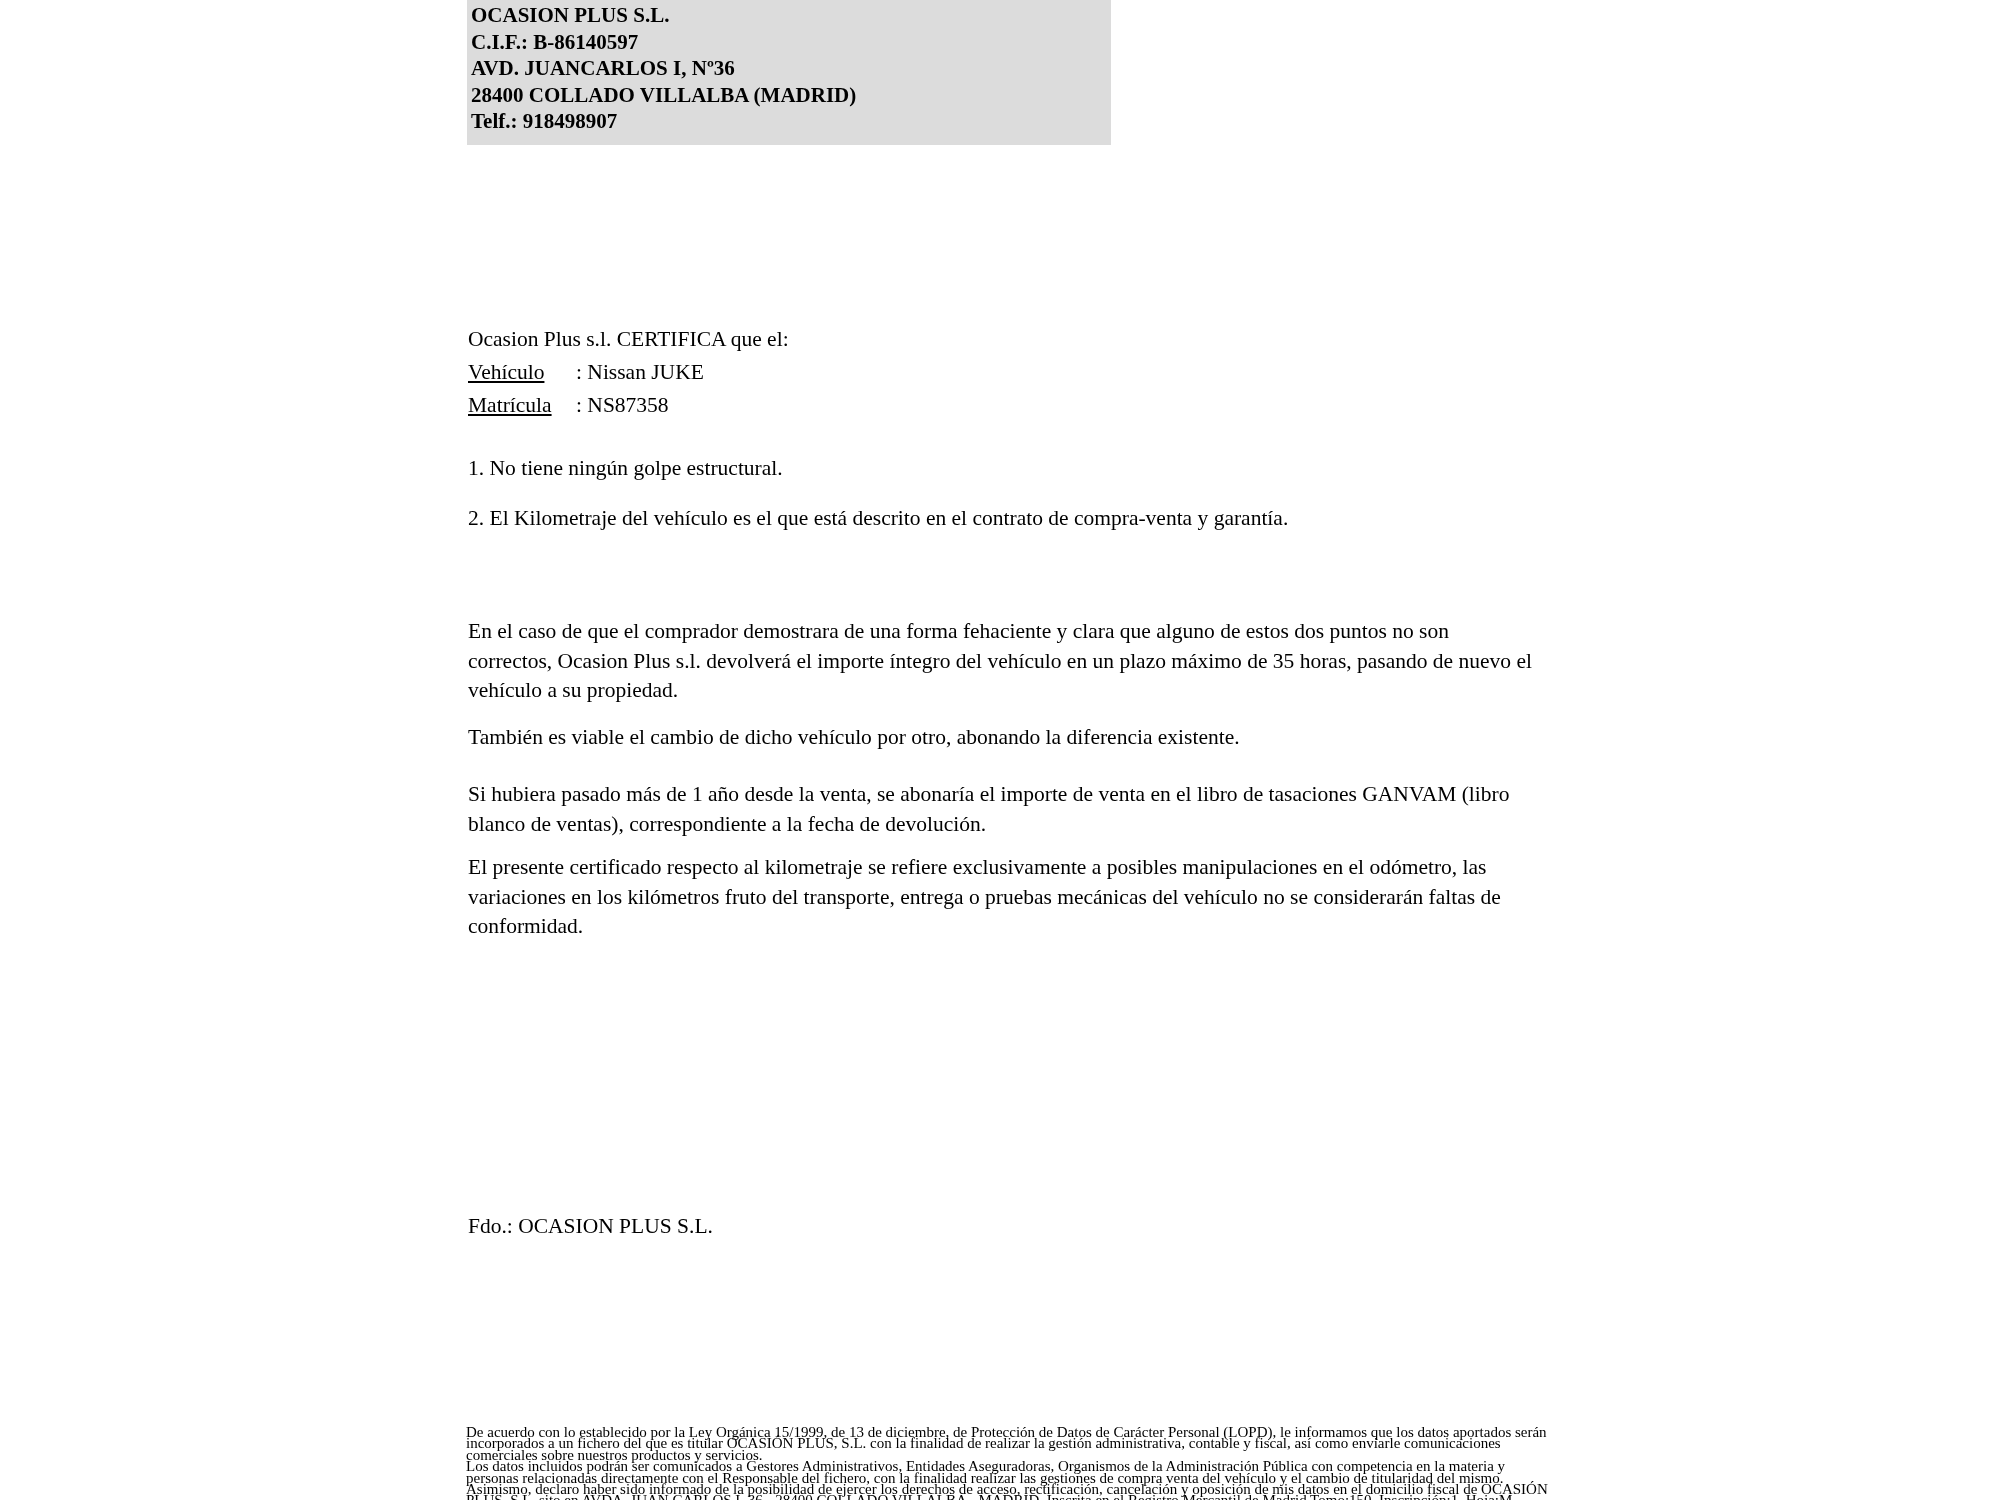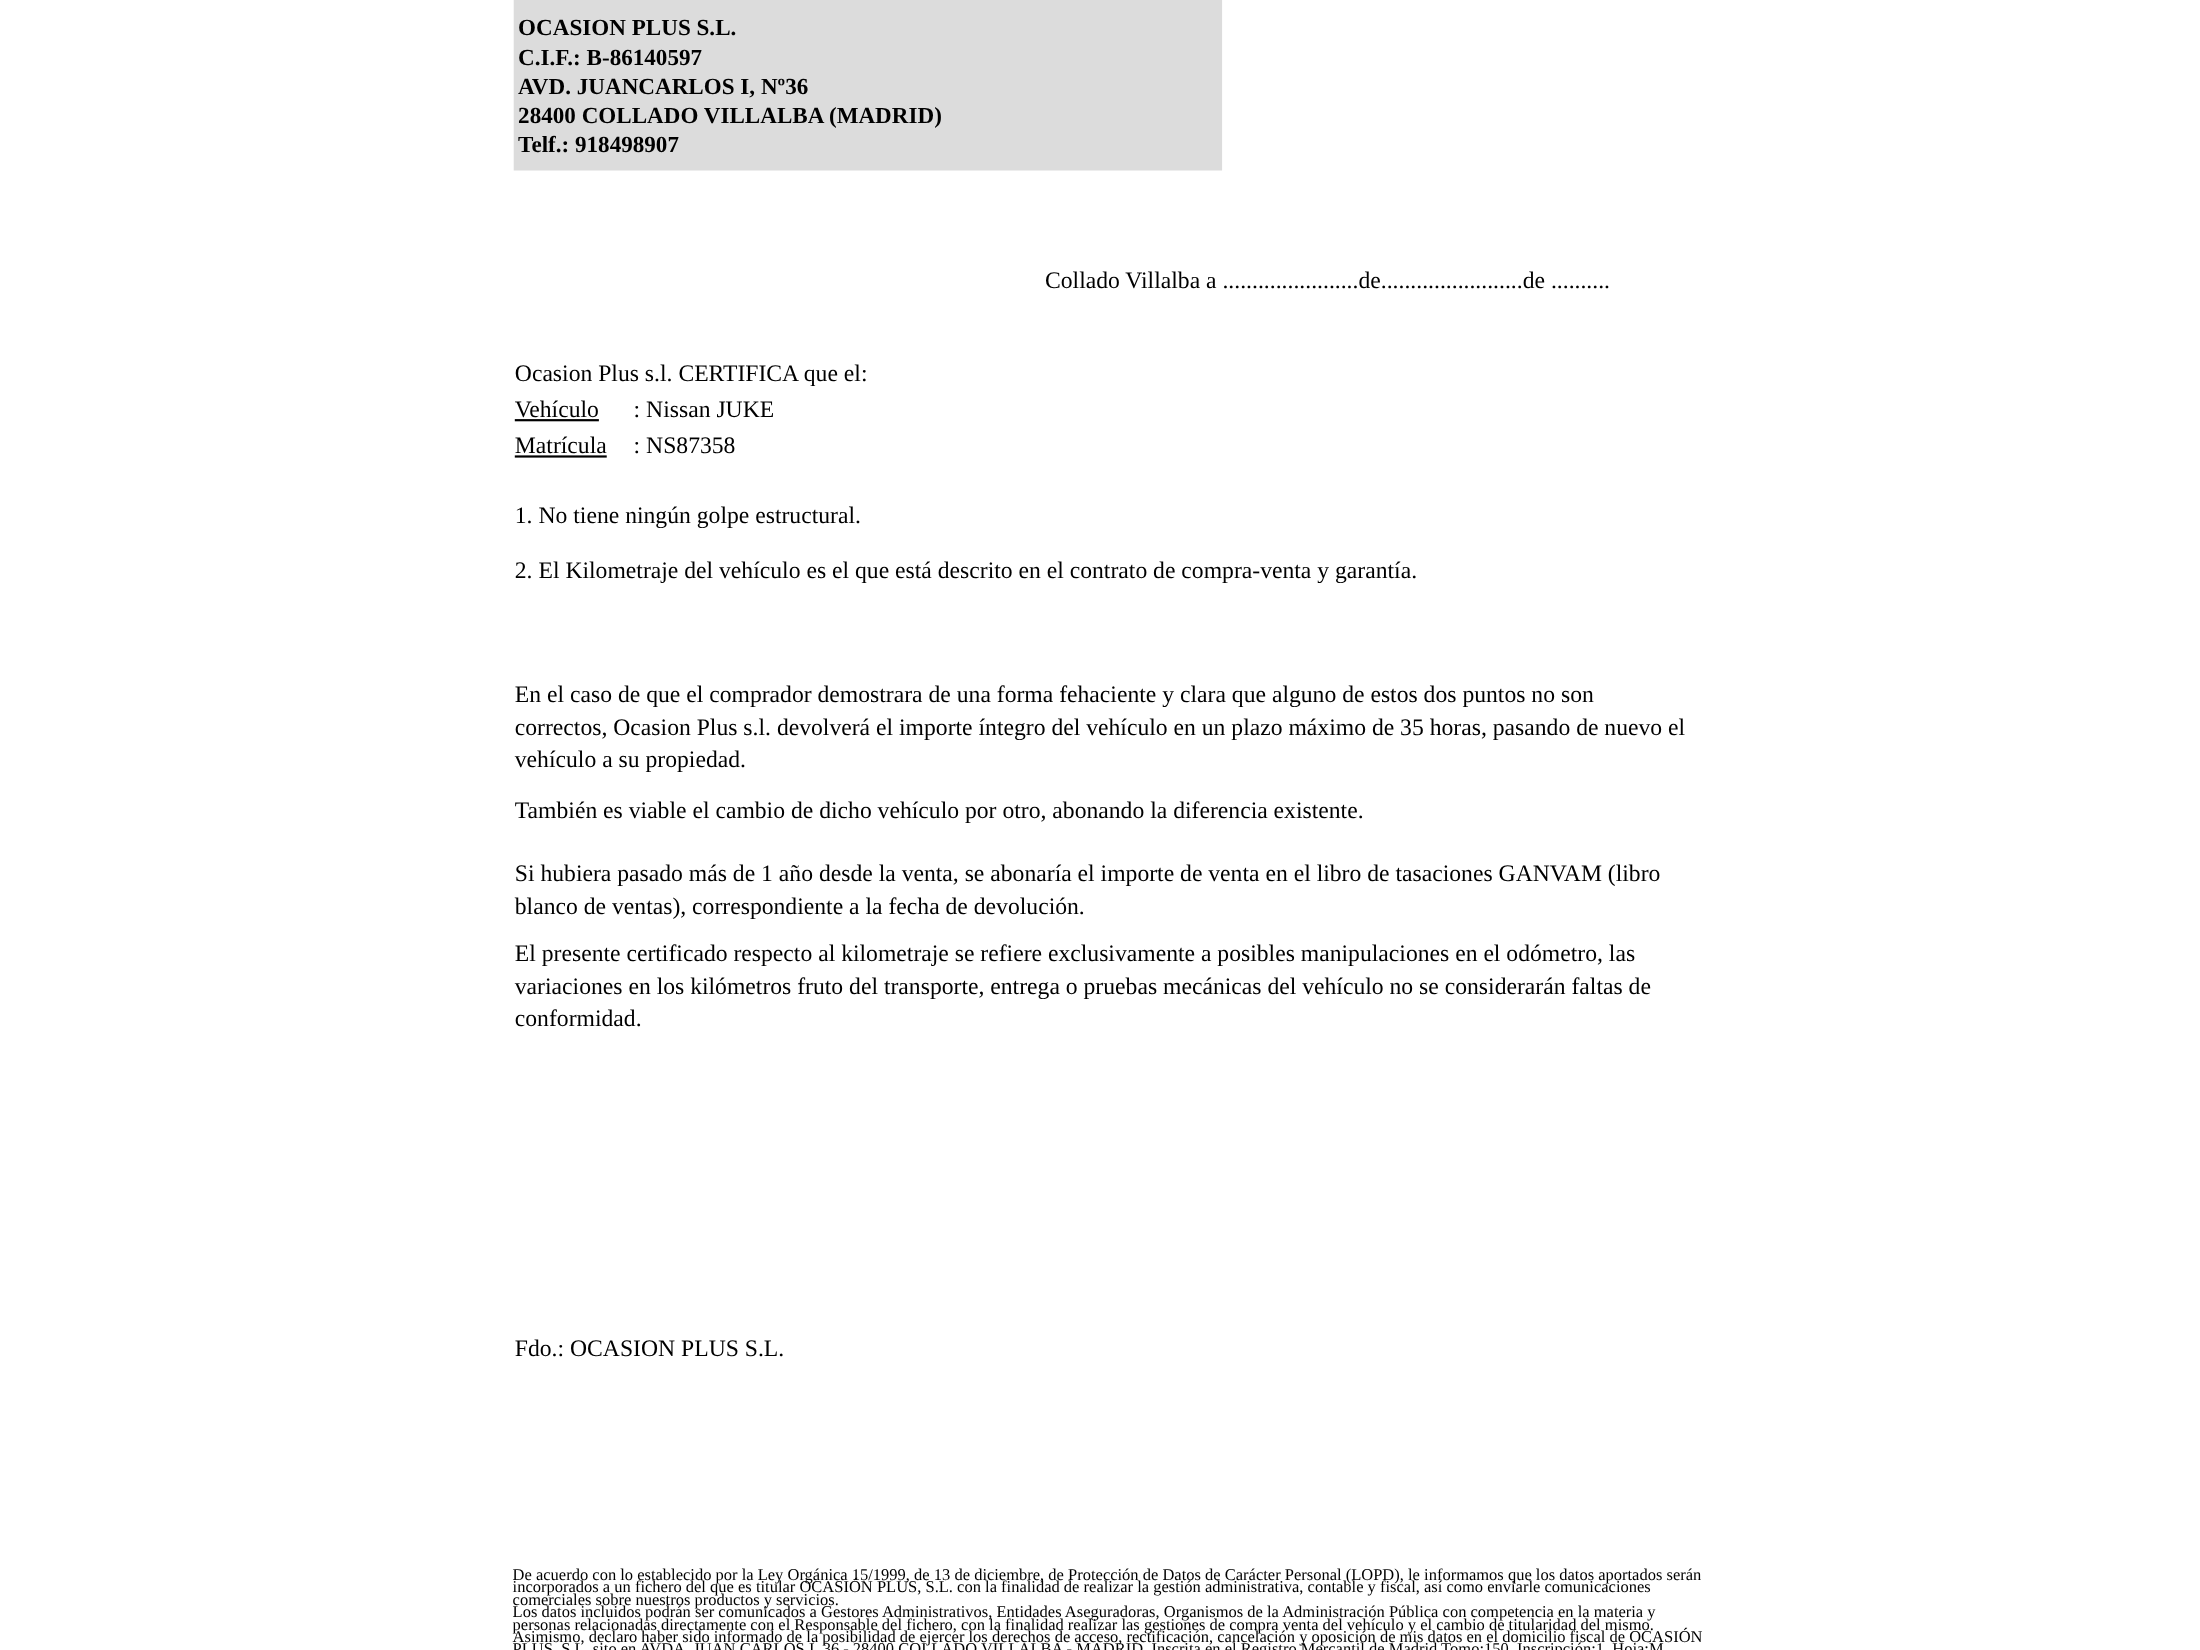--- a/index.html
+++ b/index.html
@@ -23,21 +23,21 @@
     background: #ffffff;
   }
 
   
   .letterhead {
     position: absolute;
     left: 467px;
     top: 0px;
     width: 644px;
     background: #dcdcdc;
-    padding: 12px 0 10px 0;
+    padding: 2px 0 10px 0;
     box-sizing: border-box;
   }
   .letterhead .lh-line {
     font-family: "Liberation Serif", serif;
     font-weight: bold;
     font-size: 21px;
     line-height: 26.5px;
     color: #000;
     padding-left: 4px;
     white-space: nowrap;
@@ -125,21 +125,20 @@
 <div class="page">
 
   <div class="letterhead">
     <div class="lh-line">OCASION PLUS S.L.</div>
     <div class="lh-line">C.I.F.: B-86140597</div>
     <div class="lh-line">AVD. JUANCARLOS I, Nº36</div>
     <div class="lh-line">28400 COLLADO VILLALBA (MADRID)</div>
     <div class="lh-line">Telf.: 918498907</div>
   </div>
 
-  <div class="dateline">Collado Villalba a .......................de........................de ..........</div>
 
   <div class="certifica">
     <div class="cert-row">Ocasion Plus s.l. CERTIFICA que el:</div>
     <div class="cert-row">
       <span class="cert-label">Vehículo</span><span>: Nissan JUKE</span>
     </div>
     <div class="cert-row">
       <span class="cert-label">Matrícula</span><span>: NS87358</span>
     </div>
   </div>

